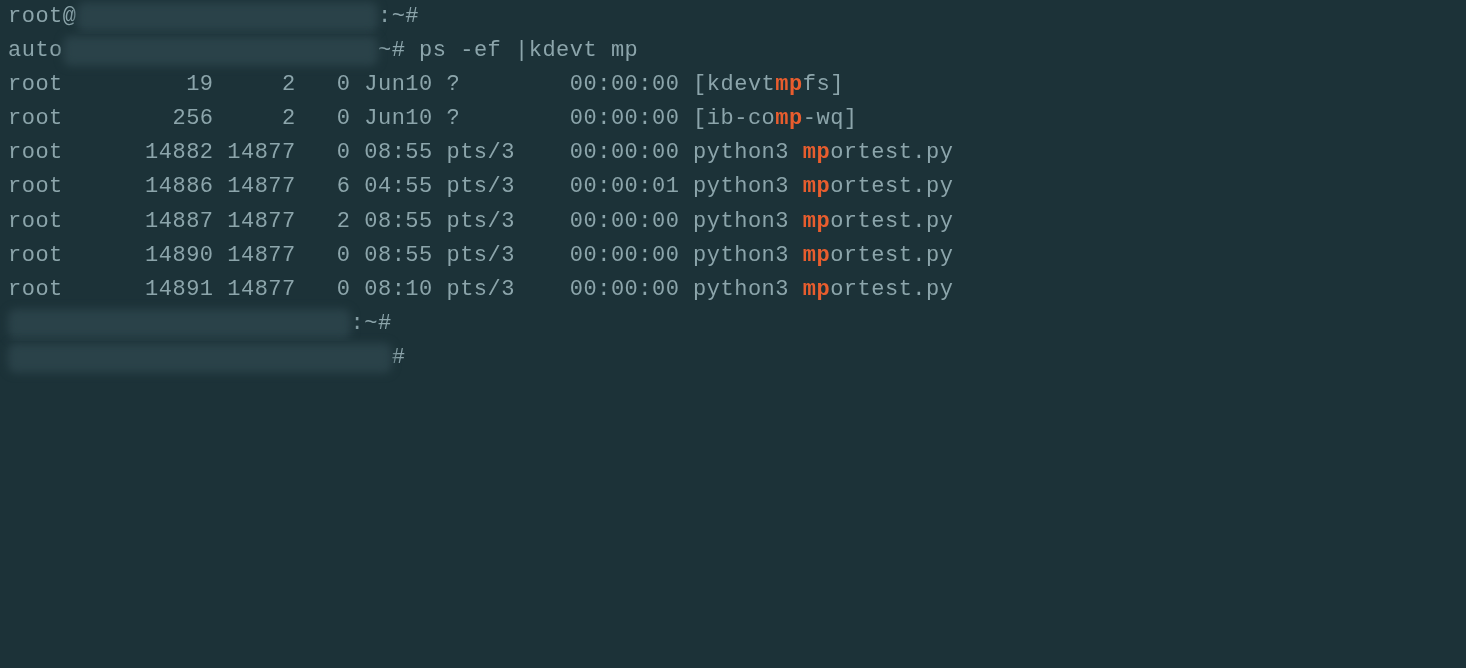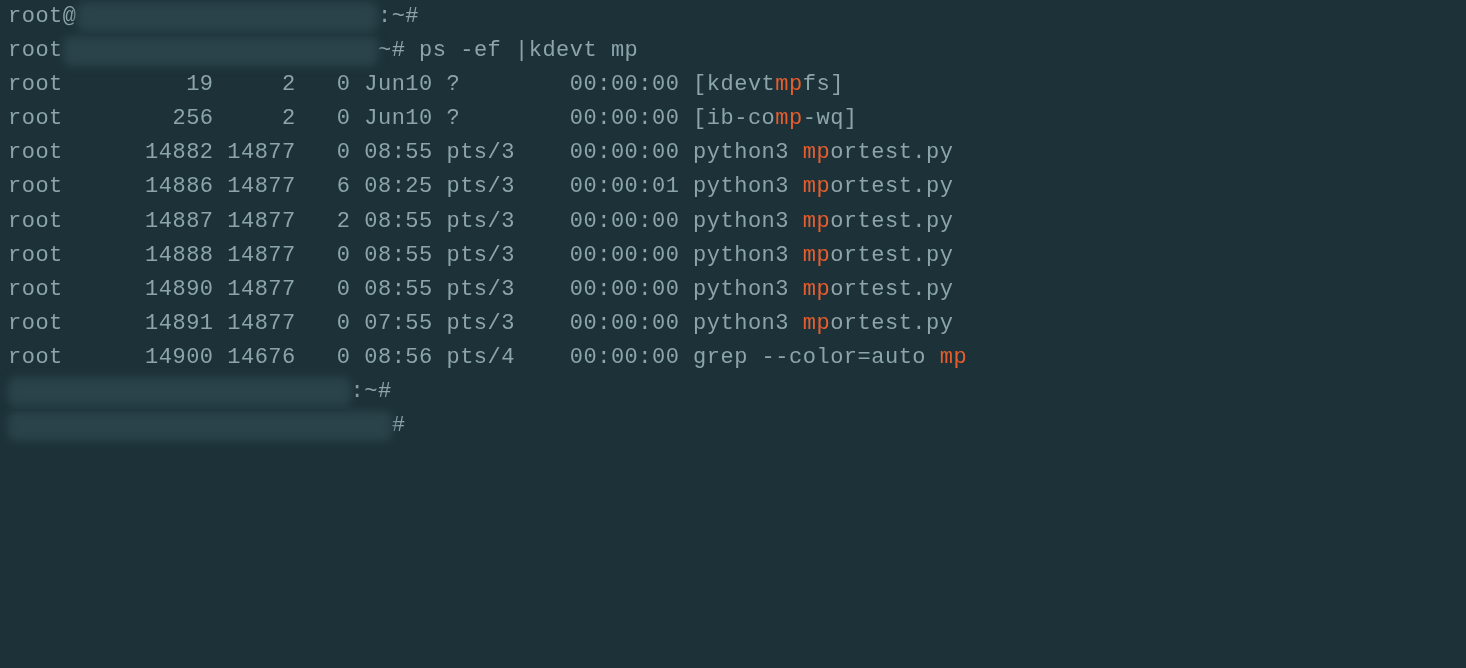--- a/index.html
+++ b/index.html
@@ -17,21 +17,21 @@
       width: 1466px;
       height: 668px;
       overflow: hidden;
       letter-spacing: 0.5px;
     }
     .line {
       white-space: pre;
     }
     .highlight {
       color: #e85d2e;
-      font-weight: normal;
+      font-weight: bold;
     }
     .smudge {
       background-color: #1c3238;
       color: #1c3238;
       display: inline-block;
       position: relative;
     }
     .smudge::after {
       content: '';
       position: absolute;
@@ -44,31 +44,29 @@
       border-radius: 8px;
     }
   </style>
 </head>
 <body>
 
 <div>
 
   <div class="line"><span>root@</span><span class="smudge">xxxxxxxxxxxxxxxxxxxxxx</span><span>:~#</span></div>
 
-  <div class="line"><span>root</span><span class="smudge">xxxxxxxxxxxxxxxxxxxxxxx</span><span>~# </span><span>ps -ef |kdevt mp</span></div>
+  <div class="line"><span>auto</span><span class="smudge">xxxxxxxxxxxxxxxxxxxxxxx</span><span>~# </span><span>ps -ef |kdevt mp</span></div>
 
   <div id="process-list">
       <div class="line"><span>root         19     2   0 Jun10 ?        00:00:00 </span><span>[kdevt</span><span class="highlight">mp</span><span>fs]</span></div>
       <div class="line"><span>root        256     2   0 Jun10 ?        00:00:00 </span><span>[ib-co</span><span class="highlight">mp</span><span>-wq]</span></div>
       <div class="line"><span>root      14882 14877   0 08:55 pts/3    00:00:00 </span><span>python3 </span><span class="highlight">mp</span><span>ortest.py</span></div>
-      <div class="line"><span>root      14886 14877   6 08:25 pts/3    00:00:01 </span><span>python3 </span><span class="highlight">mp</span><span>ortest.py</span></div>
+      <div class="line"><span>root      14886 14877   6 04:55 pts/3    00:00:01 </span><span>python3 </span><span class="highlight">mp</span><span>ortest.py</span></div>
       <div class="line"><span>root      14887 14877   2 08:55 pts/3    00:00:00 </span><span>python3 </span><span class="highlight">mp</span><span>ortest.py</span></div>
-      <div class="line"><span>root      14888 14877   0 08:55 pts/3    00:00:00 </span><span>python3 </span><span class="highlight">mp</span><span>ortest.py</span></div>
       <div class="line"><span>root      14890 14877   0 08:55 pts/3    00:00:00 </span><span>python3 </span><span class="highlight">mp</span><span>ortest.py</span></div>
-      <div class="line"><span>root      14891 14877   0 07:55 pts/3    00:00:00 </span><span>python3 </span><span class="highlight">mp</span><span>ortest.py</span></div>
-      <div class="line"><span>root      14900 14676   0 08:56 pts/4    00:00:00 </span><span>grep --color=auto </span><span class="highlight">mp</span><span></span></div>
+      <div class="line"><span>root      14891 14877   0 08:10 pts/3    00:00:00 </span><span>python3 </span><span class="highlight">mp</span><span>ortest.py</span></div>
     </div>
 
   <div class="line"><span class="smudge">xxxxxxxxxxxxxxxxxxxxxxxxx</span><span>:~#</span></div>
 
   <div class="line"><span class="smudge">xxxxxxxxxxxxxxxxxxxxxxxxxxxx</span><span>#</span></div>
 
 </div>
 
 </body></html>

